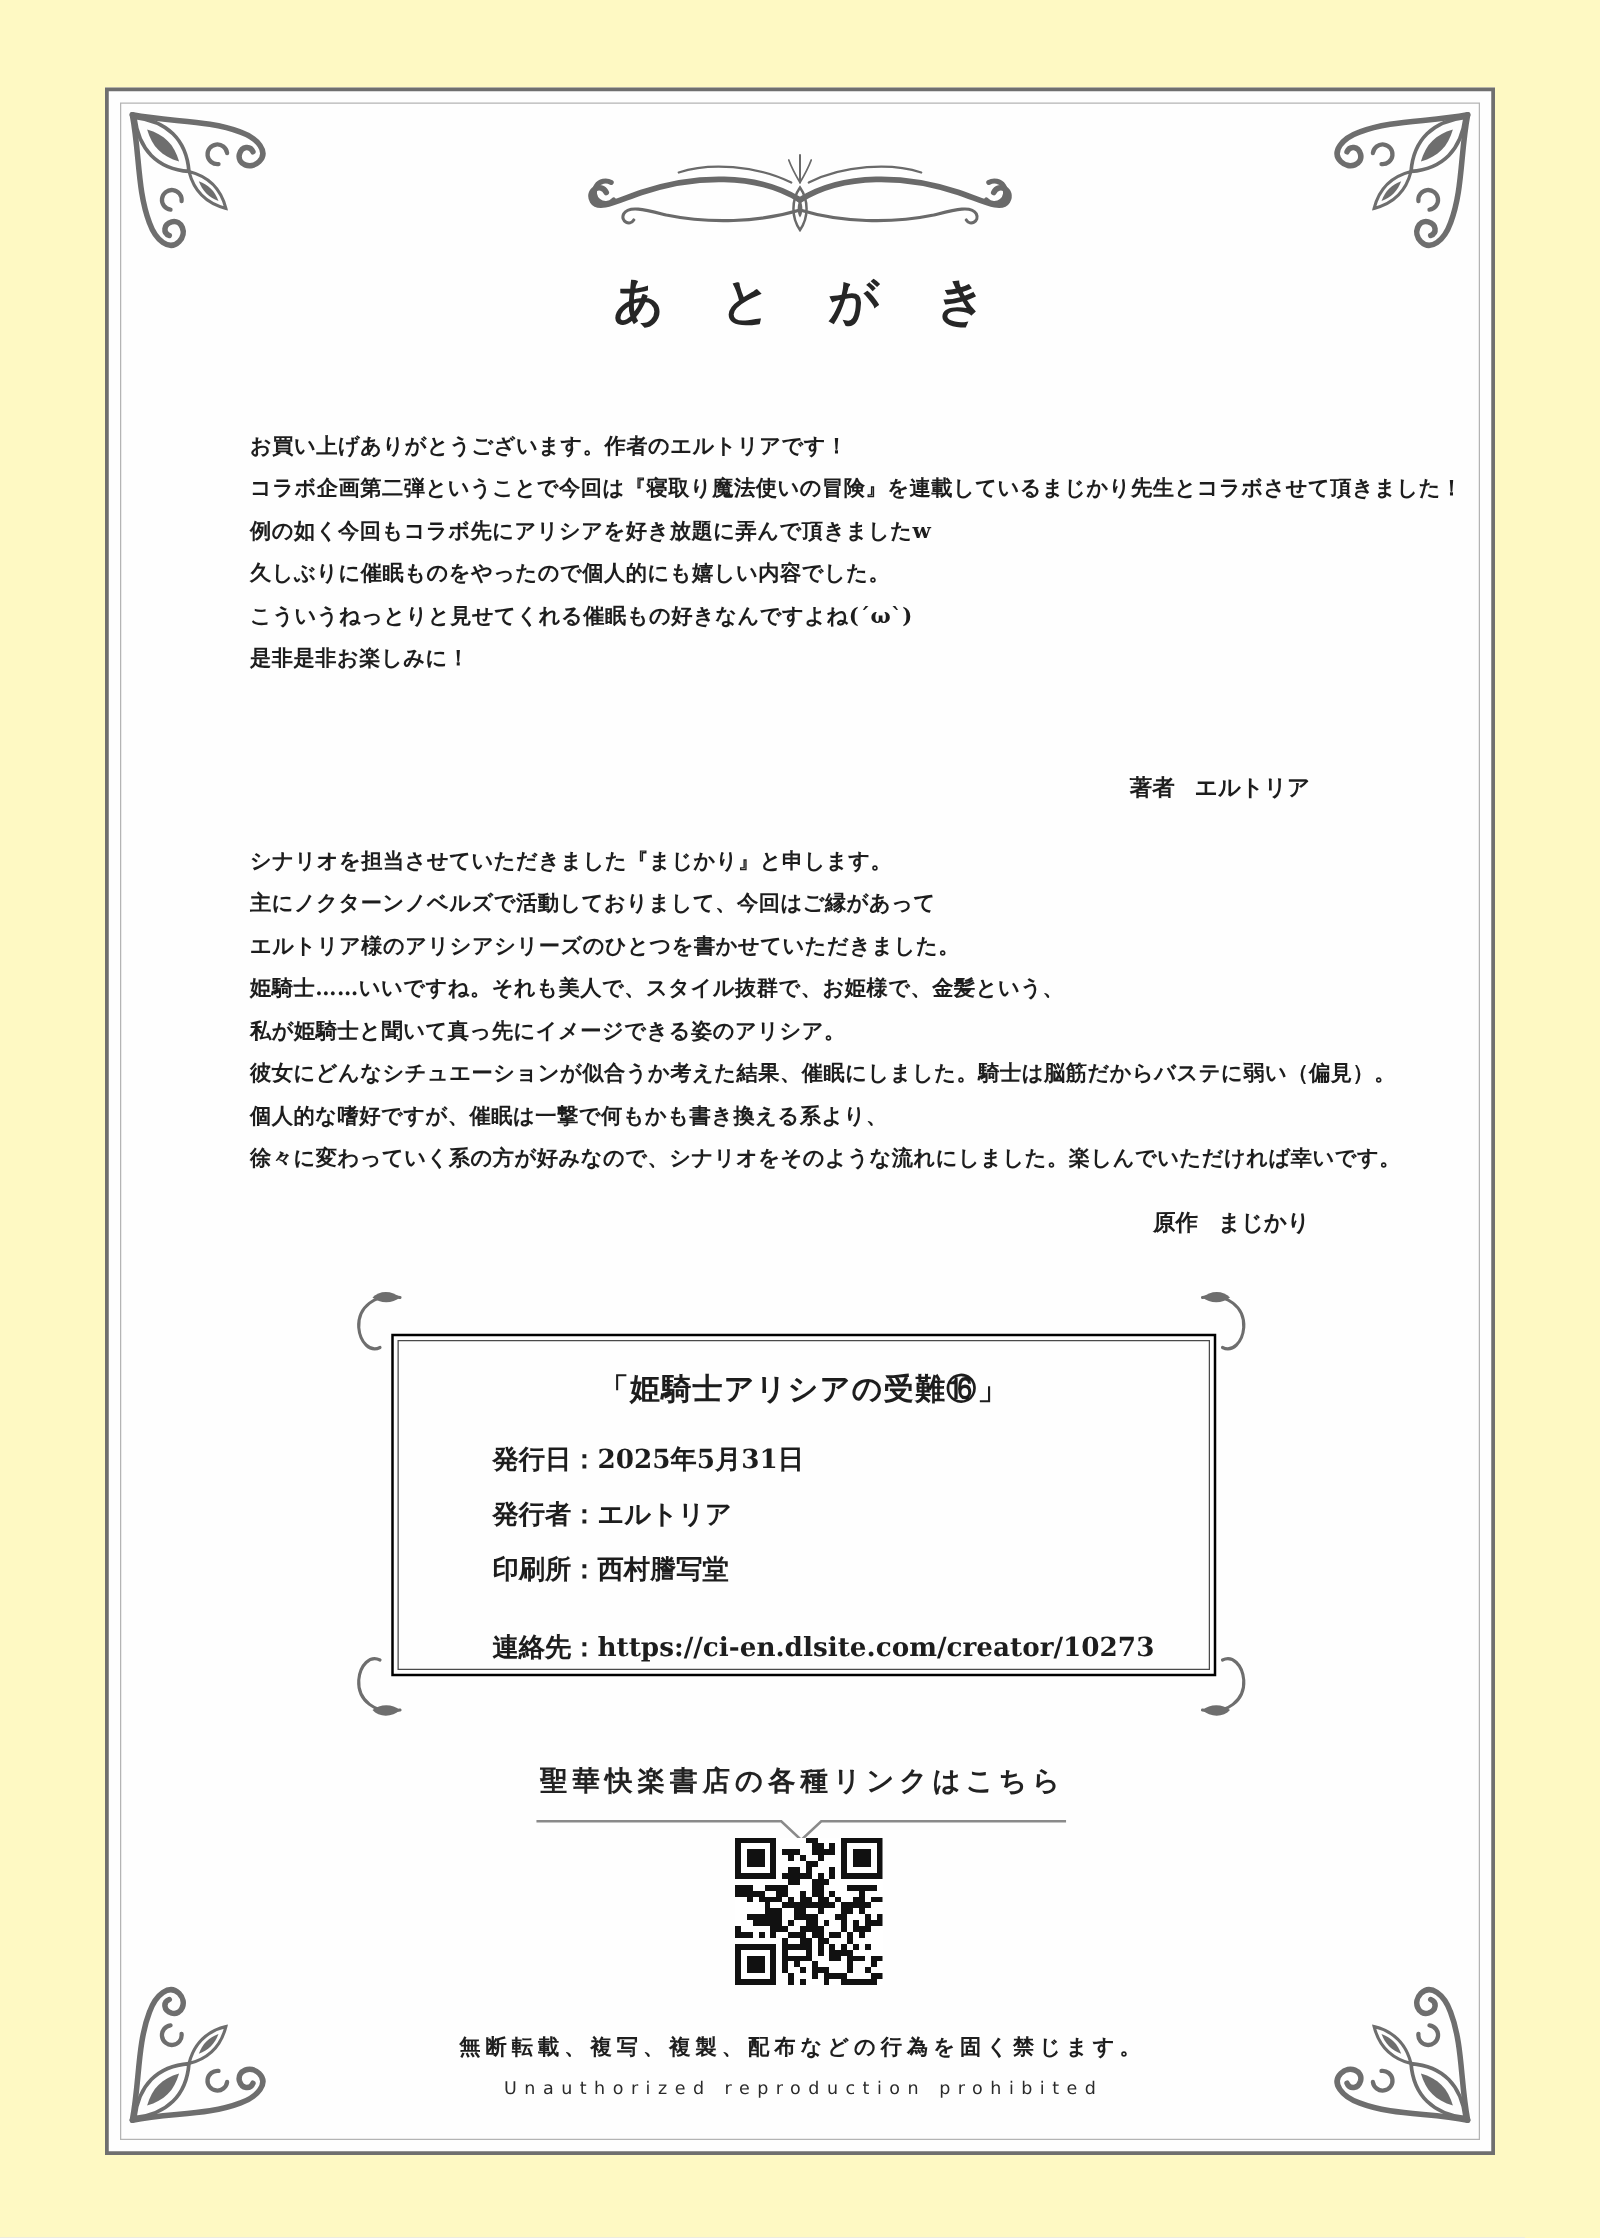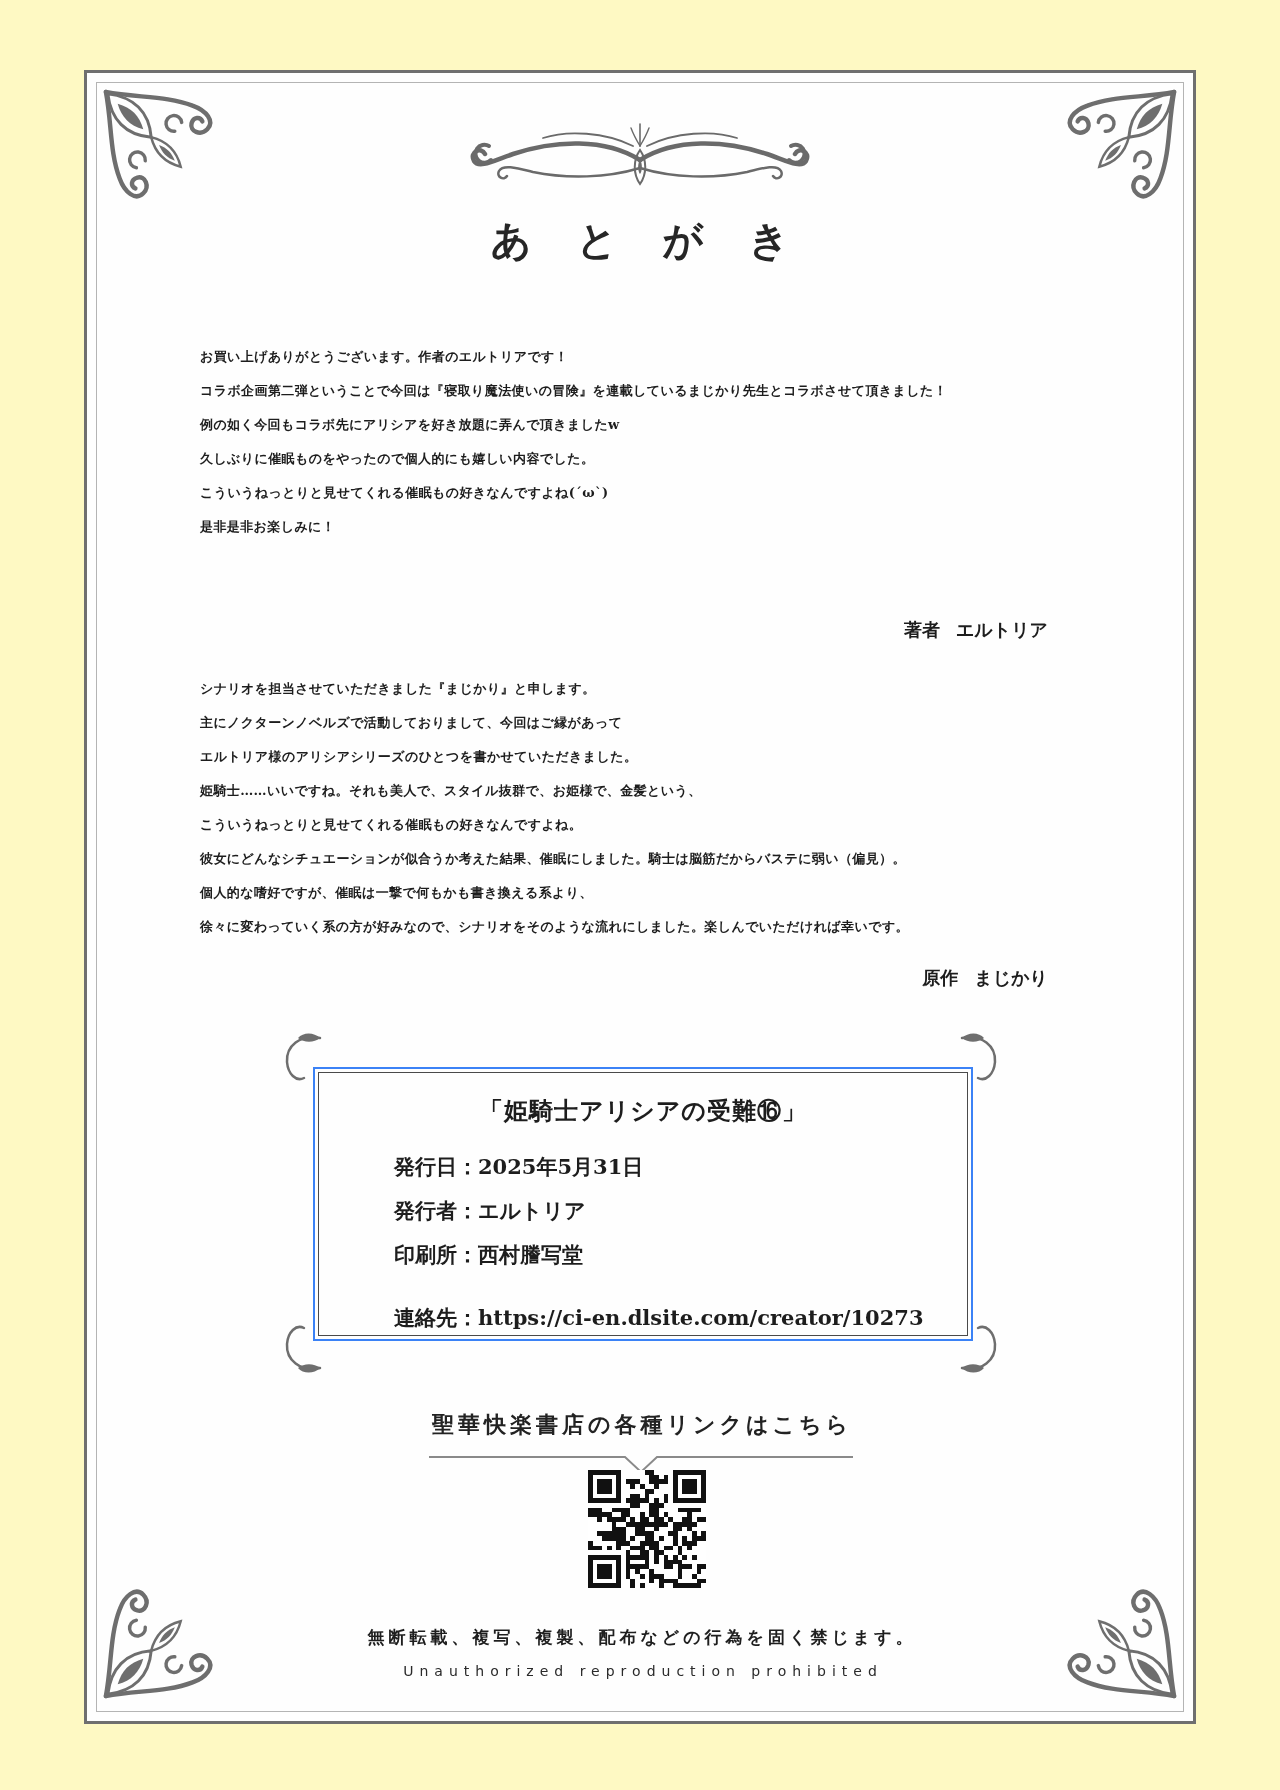--- a/index.html
+++ b/index.html
@@ -6,25 +6,25 @@
   #page{position:relative;width:1280px;height:1790px;background:#fef9c3;overflow:hidden;
         font-family:"DejaVu Serif","Liberation Serif",serif;color:#1d1d1d;}
   .sheet{position:absolute;left:84px;top:70px;width:1106px;height:1648px;background:#fefefe;
          border:3px solid #6f6f6f;}
   .inner-frame{position:absolute;left:9px;top:9px;right:9px;bottom:9px;border:1px solid #b4b4b4;}
   .corner{position:absolute;width:128px;height:128px;}
   .corner.tr{transform:scaleX(-1);} .corner.bl{transform:scaleY(-1);} .corner.br{transform:scale(-1,-1);}
   .divider{position:absolute;left:455px;top:120px;width:370px;height:78px;}
   .page-title{position:absolute;top:213px;left:50%;transform:translateX(-50%);
               font-size:40px;font-weight:bold;letter-spacing:45px;padding-left:45px;color:#262626;}
-  .para{position:absolute;left:200px;font-size:13px;line-height:34px;font-weight:bold;letter-spacing:0.4px;}
+  .para{position:absolute;left:200px;font-size:17px;line-height:34px;font-weight:bold;letter-spacing:0.4px;}
   .para div{white-space:nowrap;}
   .credit{position:absolute;right:232px;font-size:18px;font-weight:bold;}
   .credit .gap{display:inline-block;width:16px;}
-  .colophon{position:absolute;left:313px;top:1067px;width:656px;height:270px;border:2px solid #3b82f6;}
+  .colophon{position:absolute;left:313px;top:1067px;width:656px;height:270px;border:2px solid #000000;}
   .colophon-inner{position:absolute;left:3px;top:3px;right:3px;bottom:3px;border:1px solid #4a4a4a;}
   .colophon-title{position:absolute;top:26px;left:0;right:0;text-align:center;
                   font-size:24px;font-weight:bold;letter-spacing:1px;}
   .colophon-row{position:absolute;left:79px;font-size:21px;font-weight:bold;white-space:nowrap;}
   .box-flourish{position:absolute;width:44px;height:52px;}
   .box-flourish.tr{transform:scaleX(-1);} .box-flourish.bl{transform:scaleY(-1);} .box-flourish.br{transform:scale(-1,-1);}
   .links-heading{position:absolute;top:1410px;left:50%;transform:translateX(-50%);
                  font-family:"DejaVu Sans","Liberation Sans",sans-serif;font-weight:600;
                  font-size:22px;letter-spacing:4px;padding-left:4px;color:#222;}
   .notched-line{position:absolute;left:429px;top:1450px;width:424px;height:26px;}
@@ -124,21 +124,21 @@
 
   <div class="credit" style="top:618px;">
     <span>著者</span><span class="gap"></span><span>エルトリア</span>
   </div>
 
   <div class="para" style="top:672px;">
     <div>シナリオを担当させていただきました『まじかり』と申します。</div>
     <div>主にノクターンノベルズで活動しておりまして、今回はご縁があって</div>
     <div>エルトリア様のアリシアシリーズのひとつを書かせていただきました。</div>
     <div>姫騎士……いいですね。それも美人で、スタイル抜群で、お姫様で、金髪という、</div>
-    <div>こういうねっとりと見せてくれる催眠もの好きなんですよね。</div>
+    <div>私が姫騎士と聞いて真っ先にイメージできる姿のアリシア。</div>
     <div>彼女にどんなシチュエーションが似合うか考えた結果、催眠にしました。騎士は脳筋だからバステに弱い（偏見）。</div>
     <div>個人的な嗜好ですが、催眠は一撃で何もかも書き換える系より、</div>
     <div>徐々に変わっていく系の方が好みなので、シナリオをそのような流れにしました。楽しんでいただければ幸いです。</div>
   </div>
 
   <div class="credit" style="top:966px;margin-left:32px;">
     <span>原作</span><span class="gap"></span><span>まじかり</span>
   </div>
 
   <div class="colophon">

